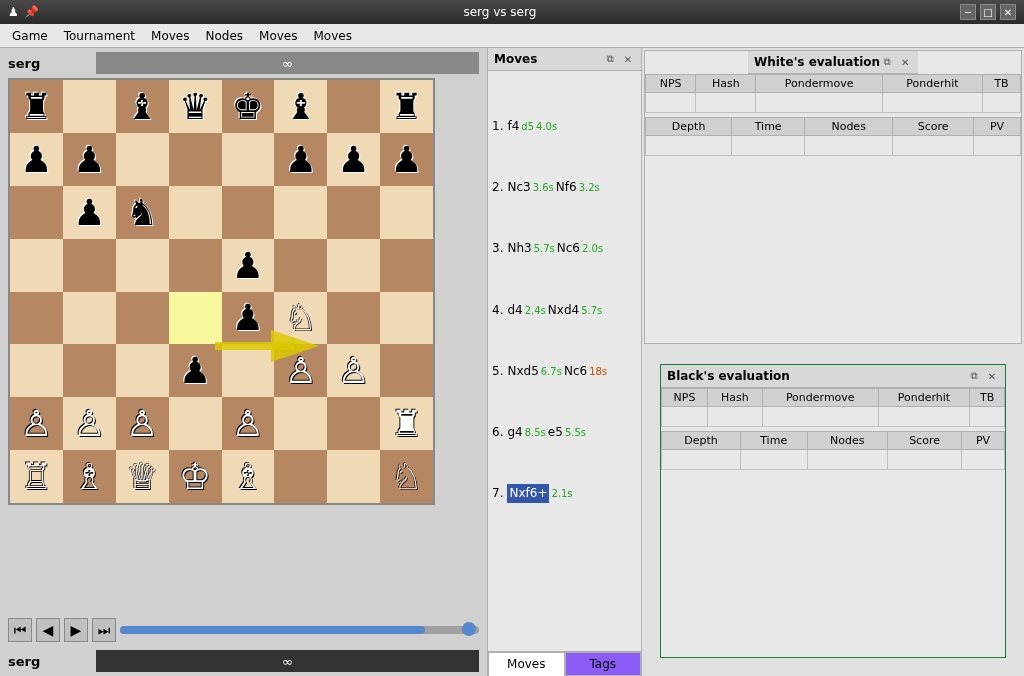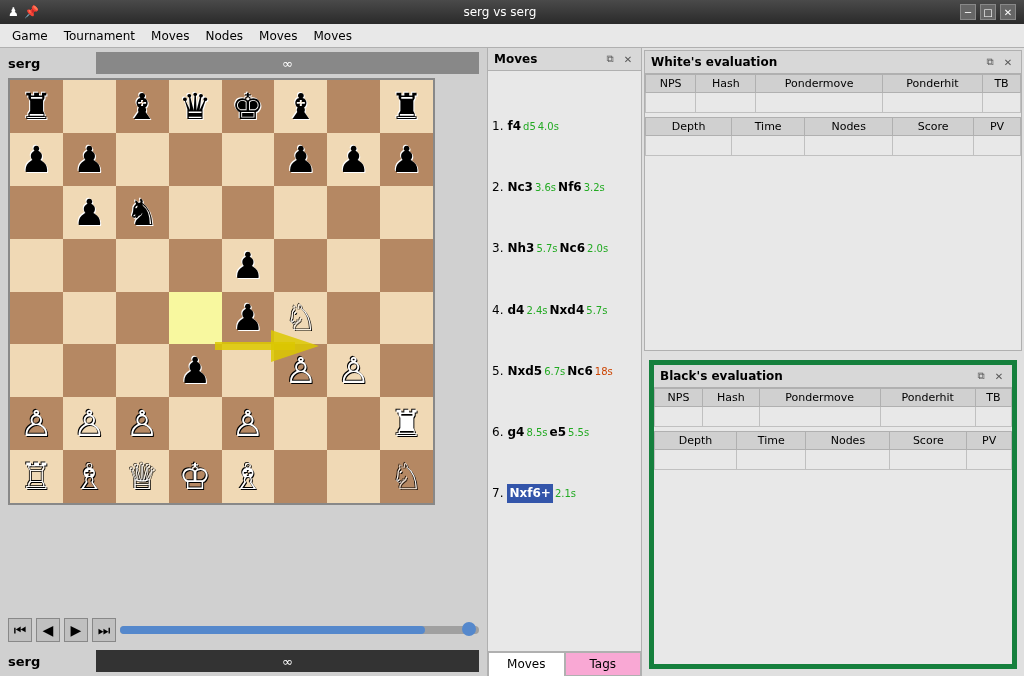--- a/index.html
+++ b/index.html
@@ -175,36 +175,36 @@
 
     #moves-list {
       flex: 1;
       padding: 4px;
       overflow-y: auto;
       font-size: 12px;
       line-height: 1.6;
     }
     .move-row { display: flex; flex-wrap: wrap; gap: 2px; align-items: baseline; }
     .move-num { color: #000; margin-right: 2px; }
-    .move-san { color: #000; font-weight: 700; }
+    .move-san { color: #000; font-weight: 400; }
     .move-san.current { background: #3355aa; color: white; padding: 0 2px; }
     .move-time { color: #22aa22; font-size: 10px; margin-top: 44px; }
     .move-time.slow { color: #cc4400; }
 
     #moves-tabs {
       display: flex;
       border-top: 1px solid #b0b0b0;
     }
     .moves-tab {
       flex: 1;
       padding: 4px;
       text-align: center;
       cursor: pointer;
       font-size: 12px;
-      background: #f9a8d4;
+      background: #8b5cf6;
       border: 1px solid #b0b0b0;
     }
     .moves-tab.active { background: #ffffff; border-bottom: none; }
 
     
     #right-panel {
       flex: 1;
       display: flex;
       flex-direction: column;
       background: #e0e0e0;
@@ -525,21 +525,21 @@
     </div>
 
     <div id="moves-tabs">
       <div class="moves-tab active">Moves</div>
       <div class="moves-tab">Tags</div>
     </div>
   </div>
 
   <div id="right-panel">
 
-    <div class="eval-panel" style="flex:1; margin:2px; border:1px solid #b0b0b0;">
+    <div class="eval-panel" style="flex:1; margin:2px; border:1px solid #b0b0b0;align-items:center;">
       <div class="eval-header">
         <span class="eval-title">White's evaluation</span>
         <div class="eval-header-icons">
           <span class="icon-btn">⧉</span>
           <span class="icon-btn">✕</span>
         </div>
       </div>
       <table class="eval-table">
         <thead>
           <tr>
@@ -575,21 +575,21 @@
             <td></td>
             <td></td>
             <td></td>
             <td></td>
             <td></td>
           </tr>
         </tbody>
       </table>
     </div>
 
-    <div class="eval-panel" style="flex:1; margin:7px; border:5px solid #15803d;">
+    <div class="eval-panel" style="flex:1; margin:18px; border:1px solid #15803d;">
       <div class="eval-header">
         <span class="eval-title">Black's evaluation</span>
         <div class="eval-header-icons">
           <span class="icon-btn">⧉</span>
           <span class="icon-btn">✕</span>
         </div>
       </div>
       <table class="eval-table">
         <thead>
           <tr>

